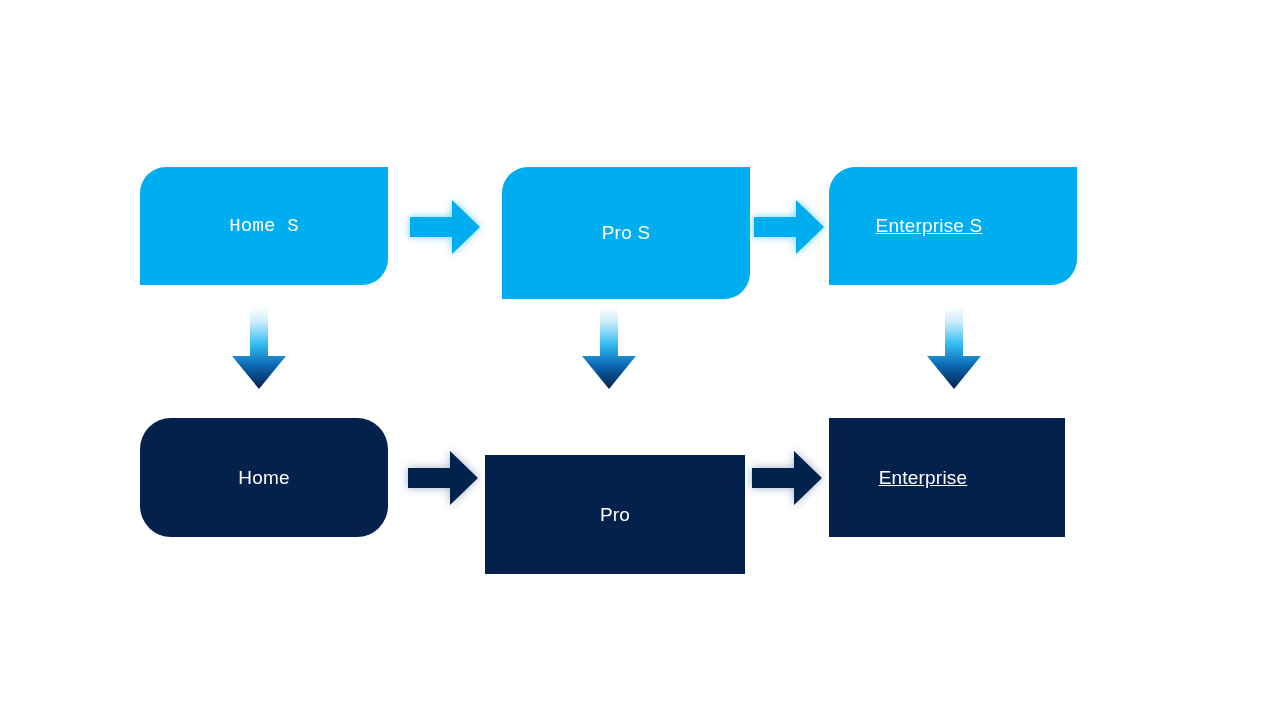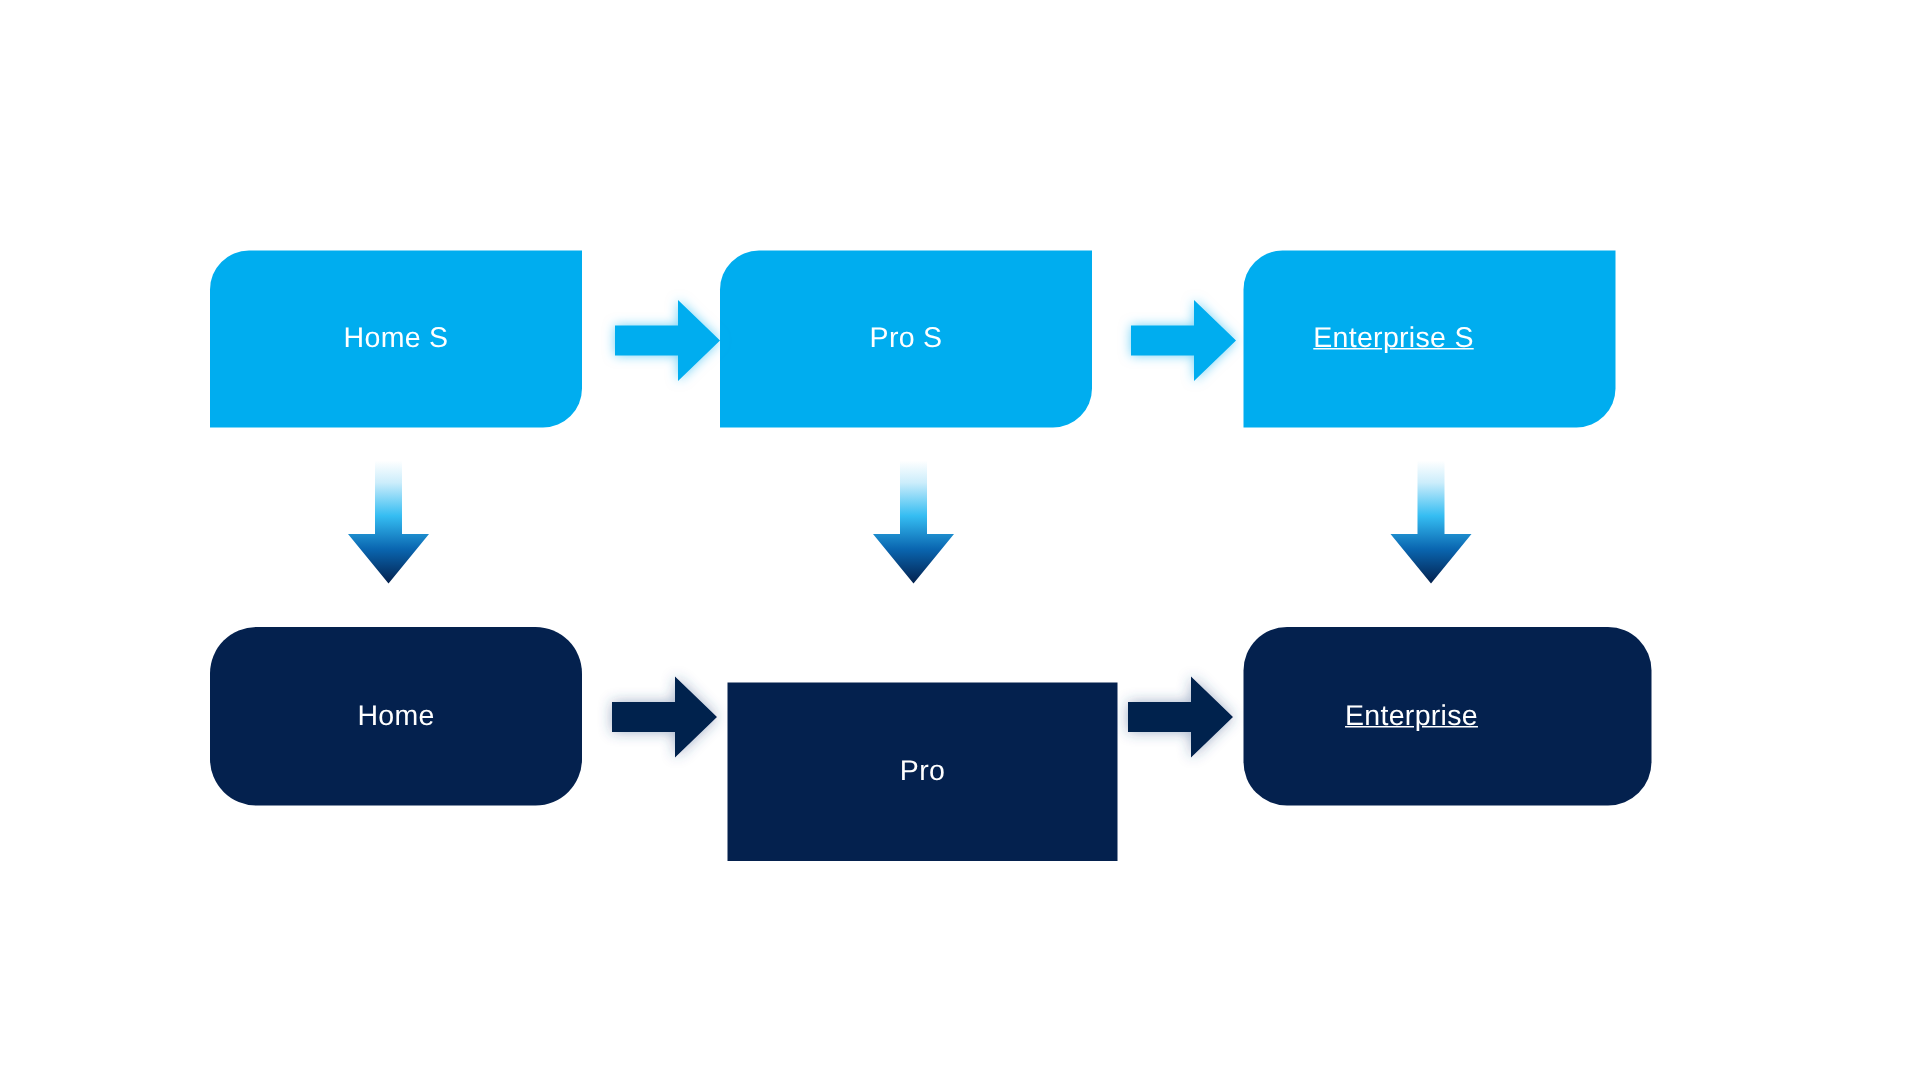--- a/index.html
+++ b/index.html
@@ -72,25 +72,25 @@
     position: absolute;
     width: 58px;
     height: 84px;
   }
 </style>
 </head>
 <body>
 
 <div class="canvas">
 
-  <div class="node tier-s" style="left:140px; top:167px; width:248px; height:118px;">
+  <div class="node tier-s" style="left:140px; top:167px; width:248px; height:118px;font-family:Liberation Mono, monospace;">
     <span class="node-label">Home S</span>
   </div>
 
-  <div class="node tier-s" style="left:480px; top:167px; width:248px; height:118px;">
+  <div class="node tier-s" style="left:502px; top:167px; width:248px; height:132px;">
     <span class="node-label">Pro S</span>
   </div>
 
   <div class="node tier-s" style="left:829px; top:167px; width:248px; height:118px;">
     <span class="node-label shift-left">Enterprise S</span>
   </div>
 
   <div class="arrow-h" style="left:408px; top:196px;">
     <svg width="74" height="62" viewBox="0 0 74 62" xmlns="http://www.w3.org/2000/svg">
       <defs>
@@ -171,21 +171,21 @@
   </div>
 
   <div class="node tier-base" style="left:140px; top:418px; width:248px; height:119px;border-radius:31px;">
     <span class="node-label">Home</span>
   </div>
 
   <div class="node tier-base" style="left:485px; top:418px; width:260px; height:119px;margin-top:37px;">
     <span class="node-label">Pro</span>
   </div>
 
-  <div class="node tier-base" style="left:829px; top:418px; width:272px; height:119px;border-radius:29px;">
+  <div class="node tier-base" style="left:829px; top:418px; width:236px; height:119px;">
     <span class="node-label shift-left">Enterprise</span>
   </div>
 
   <div class="arrow-h" style="left:406px; top:447px;">
     <svg width="74" height="62" viewBox="0 0 74 62" xmlns="http://www.w3.org/2000/svg">
       <defs>
         <filter id="glowNavy" x="-60%" y="-60%" width="220%" height="220%">
           <feGaussianBlur in="SourceAlpha" stdDeviation="4.5" result="b"></feGaussianBlur>
           <feFlood flood-color="#2D4D82" flood-opacity="0.45"></feFlood>
           <feComposite in2="b" operator="in" result="g"></feComposite>

